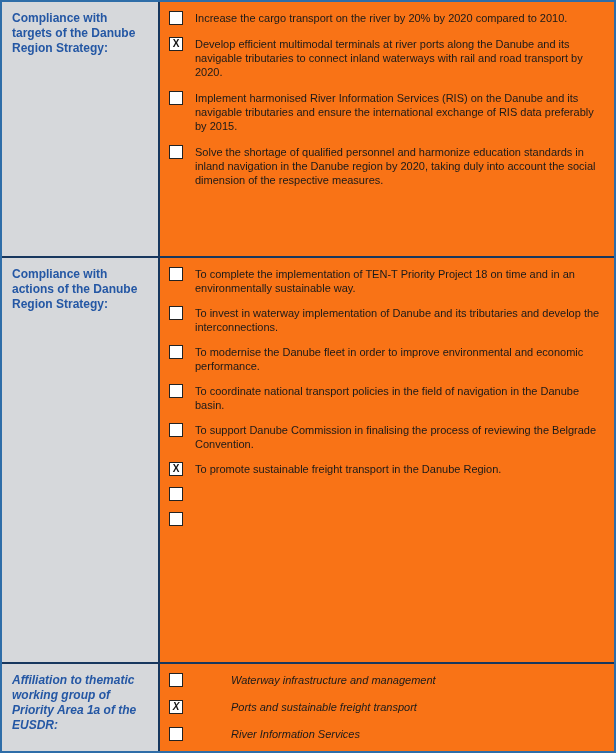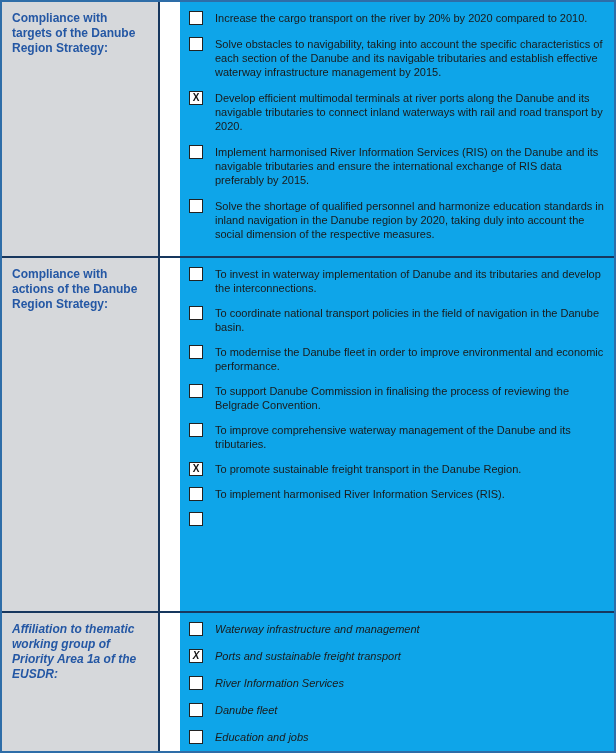--- a/index.html
+++ b/index.html
@@ -14,43 +14,42 @@
     background: #ffffff;
   }
   .row {
     display: flex;
     border-bottom: 2px solid #17375E;
     box-sizing: border-box;
     overflow: hidden;
   }
   .row:last-child { border-bottom: none; flex: 1; font-style: italic; }
   .row-0 { height: 256px; }
-  .row-1 { height: 355px; }
+  .row-1 { height: 406px; }
   .label-cell {
     width: 158px;
     box-sizing: border-box;
     flex: none;
     background: #D6D8DB;
     border-right: 2px solid #17375E;
     padding: 9px 10px 0 10px;
     color: #2457A4;
     font-weight: bold;
     font-size: 12px;
     line-height: 15px;
   }
   .items-cell {
     flex: 1;
     box-sizing: border-box;
     padding: 9px 10px 0 9px;
-    background: #0ea5e9;
-    margin-left: 20px;
+    background: #f97316;
   }
   .item { display: flex; align-items: flex-start; margin-bottom: 12px; }
   .row-1 .item { margin-bottom: 11px; }
-  .row-2 .item { margin-bottom: 13px; }
+  .row-2 .item { margin-bottom: 13px; gap: 36px; }
   .checkbox {
     width: 12px;
     height: 12px;
     flex: none;
     box-sizing: content-box;
     border: 1px solid #222222;
     background: #ffffff;
     margin-right: 12px;
     margin-top: 0px;
     font-size: 10px;
@@ -72,67 +71,62 @@
 
 <div id="form" class="form">
     <div class="row row-0">
     <div class="label-cell">Compliance with targets of the Danube Region Strategy:</div>
     <div class="items-cell">
         <div class="item">
     <span class="checkbox"></span>
     <span class="item-label">Increase the cargo transport on the river by 20% by 2020 compared to 2010.</span>
   </div>
         <div class="item">
-    <span class="checkbox"></span>
-    <span class="item-label">Solve obstacles to navigability, taking into account the specific characteristics of each section of the Danube and its navigable tributaries and establish effective waterway infrastructure management by 2015.</span>
-  </div>
-        <div class="item">
     <span class="checkbox">X</span>
     <span class="item-label">Develop efficient multimodal terminals at river ports along the Danube and its navigable tributaries to connect inland waterways with rail and road transport by 2020.</span>
   </div>
         <div class="item">
     <span class="checkbox"></span>
     <span class="item-label">Implement harmonised River Information Services (RIS) on the Danube and its navigable tributaries and ensure the international exchange of RIS data preferably by 2015.</span>
   </div>
         <div class="item">
     <span class="checkbox"></span>
     <span class="item-label">Solve the shortage of qualified personnel and harmonize education standards in inland navigation in the Danube region by 2020, taking duly into account the social dimension of the respective measures.</span>
   </div>
       </div>
   </div>
     <div class="row row-1">
     <div class="label-cell">Compliance with actions of the Danube Region Strategy:</div>
     <div class="items-cell">
         <div class="item">
     <span class="checkbox"></span>
+    <span class="item-label">To complete the implementation of TEN-T Priority Project 18 on time and in an environmentally sustainable way.</span>
+  </div>
+        <div class="item">
+    <span class="checkbox"></span>
     <span class="item-label">To invest in waterway implementation of Danube and its tributaries and develop the interconnections.</span>
+  </div>
+        <div class="item">
+    <span class="checkbox"></span>
+    <span class="item-label">To modernise the Danube fleet in order to improve environmental and economic performance.</span>
   </div>
         <div class="item">
     <span class="checkbox"></span>
     <span class="item-label">To coordinate national transport policies in the field of navigation in the Danube basin.</span>
   </div>
         <div class="item">
     <span class="checkbox"></span>
-    <span class="item-label">To modernise the Danube fleet in order to improve environmental and economic performance.</span>
-  </div>
-        <div class="item">
-    <span class="checkbox"></span>
     <span class="item-label">To support Danube Commission in finalising the process of reviewing the Belgrade Convention.</span>
-  </div>
-        <div class="item">
-    <span class="checkbox"></span>
-    <span class="item-label">To improve comprehensive waterway management of the Danube and its tributaries.</span>
   </div>
         <div class="item">
     <span class="checkbox">X</span>
     <span class="item-label">To promote sustainable freight transport in the Danube Region.</span>
   </div>
         <div class="item">
     <span class="checkbox"></span>
-    <span class="item-label">To implement harmonised River Information Services (RIS).</span>
   </div>
         <div class="item">
     <span class="checkbox"></span>
   </div>
       </div>
   </div>
     <div class="row row-2">
     <div class="label-cell">Affiliation to thematic working group of Priority Area 1a of the EUSDR:</div>
     <div class="items-cell">
         <div class="item">

